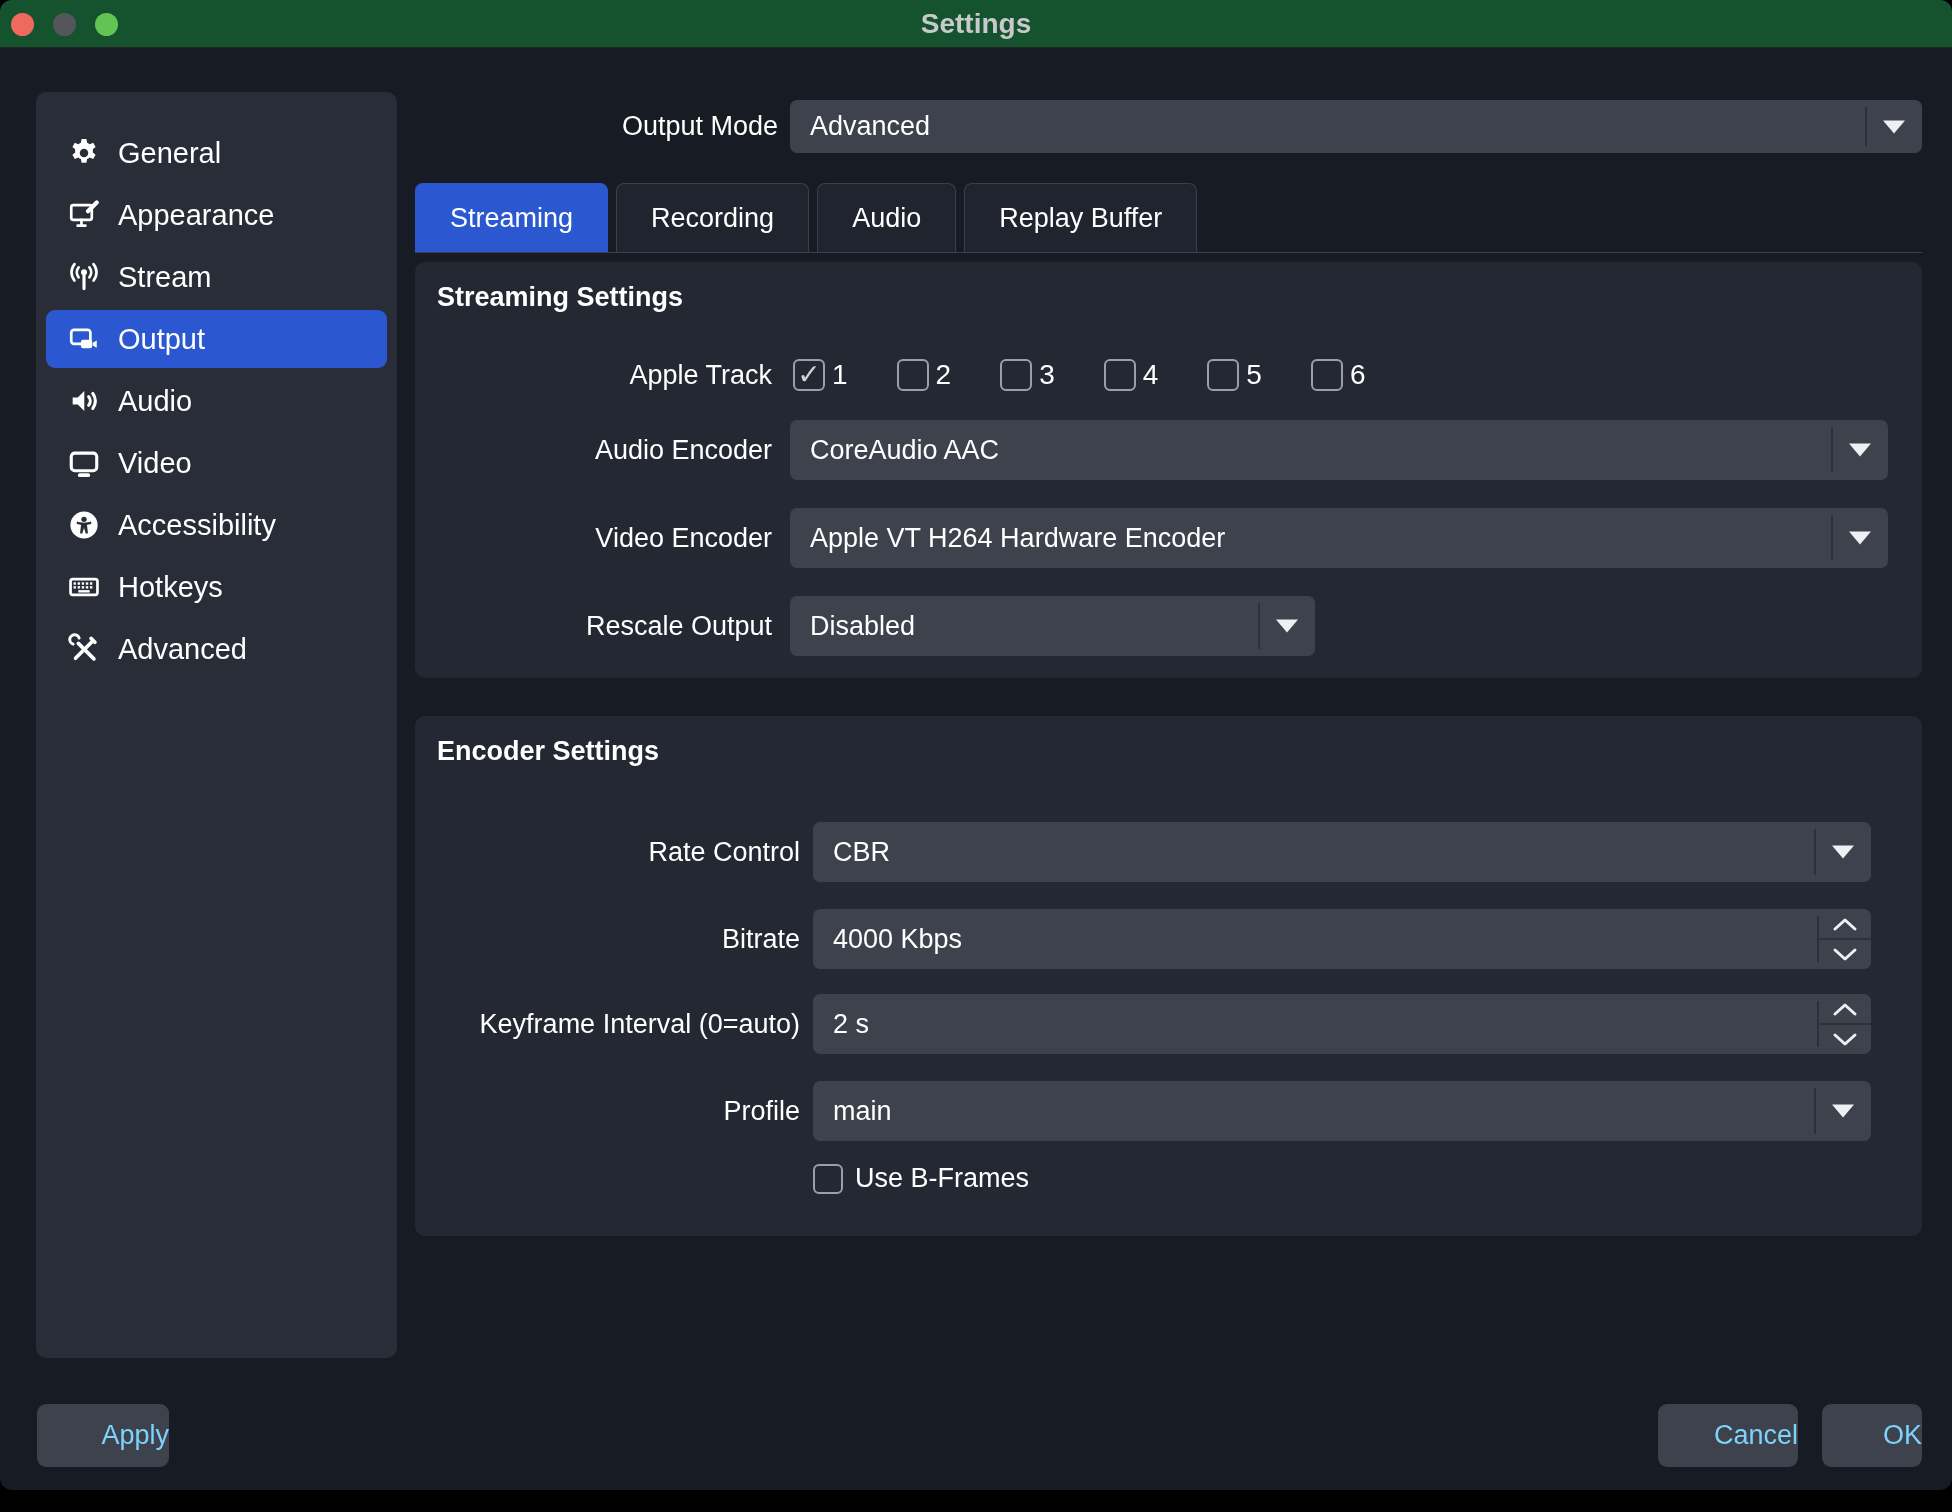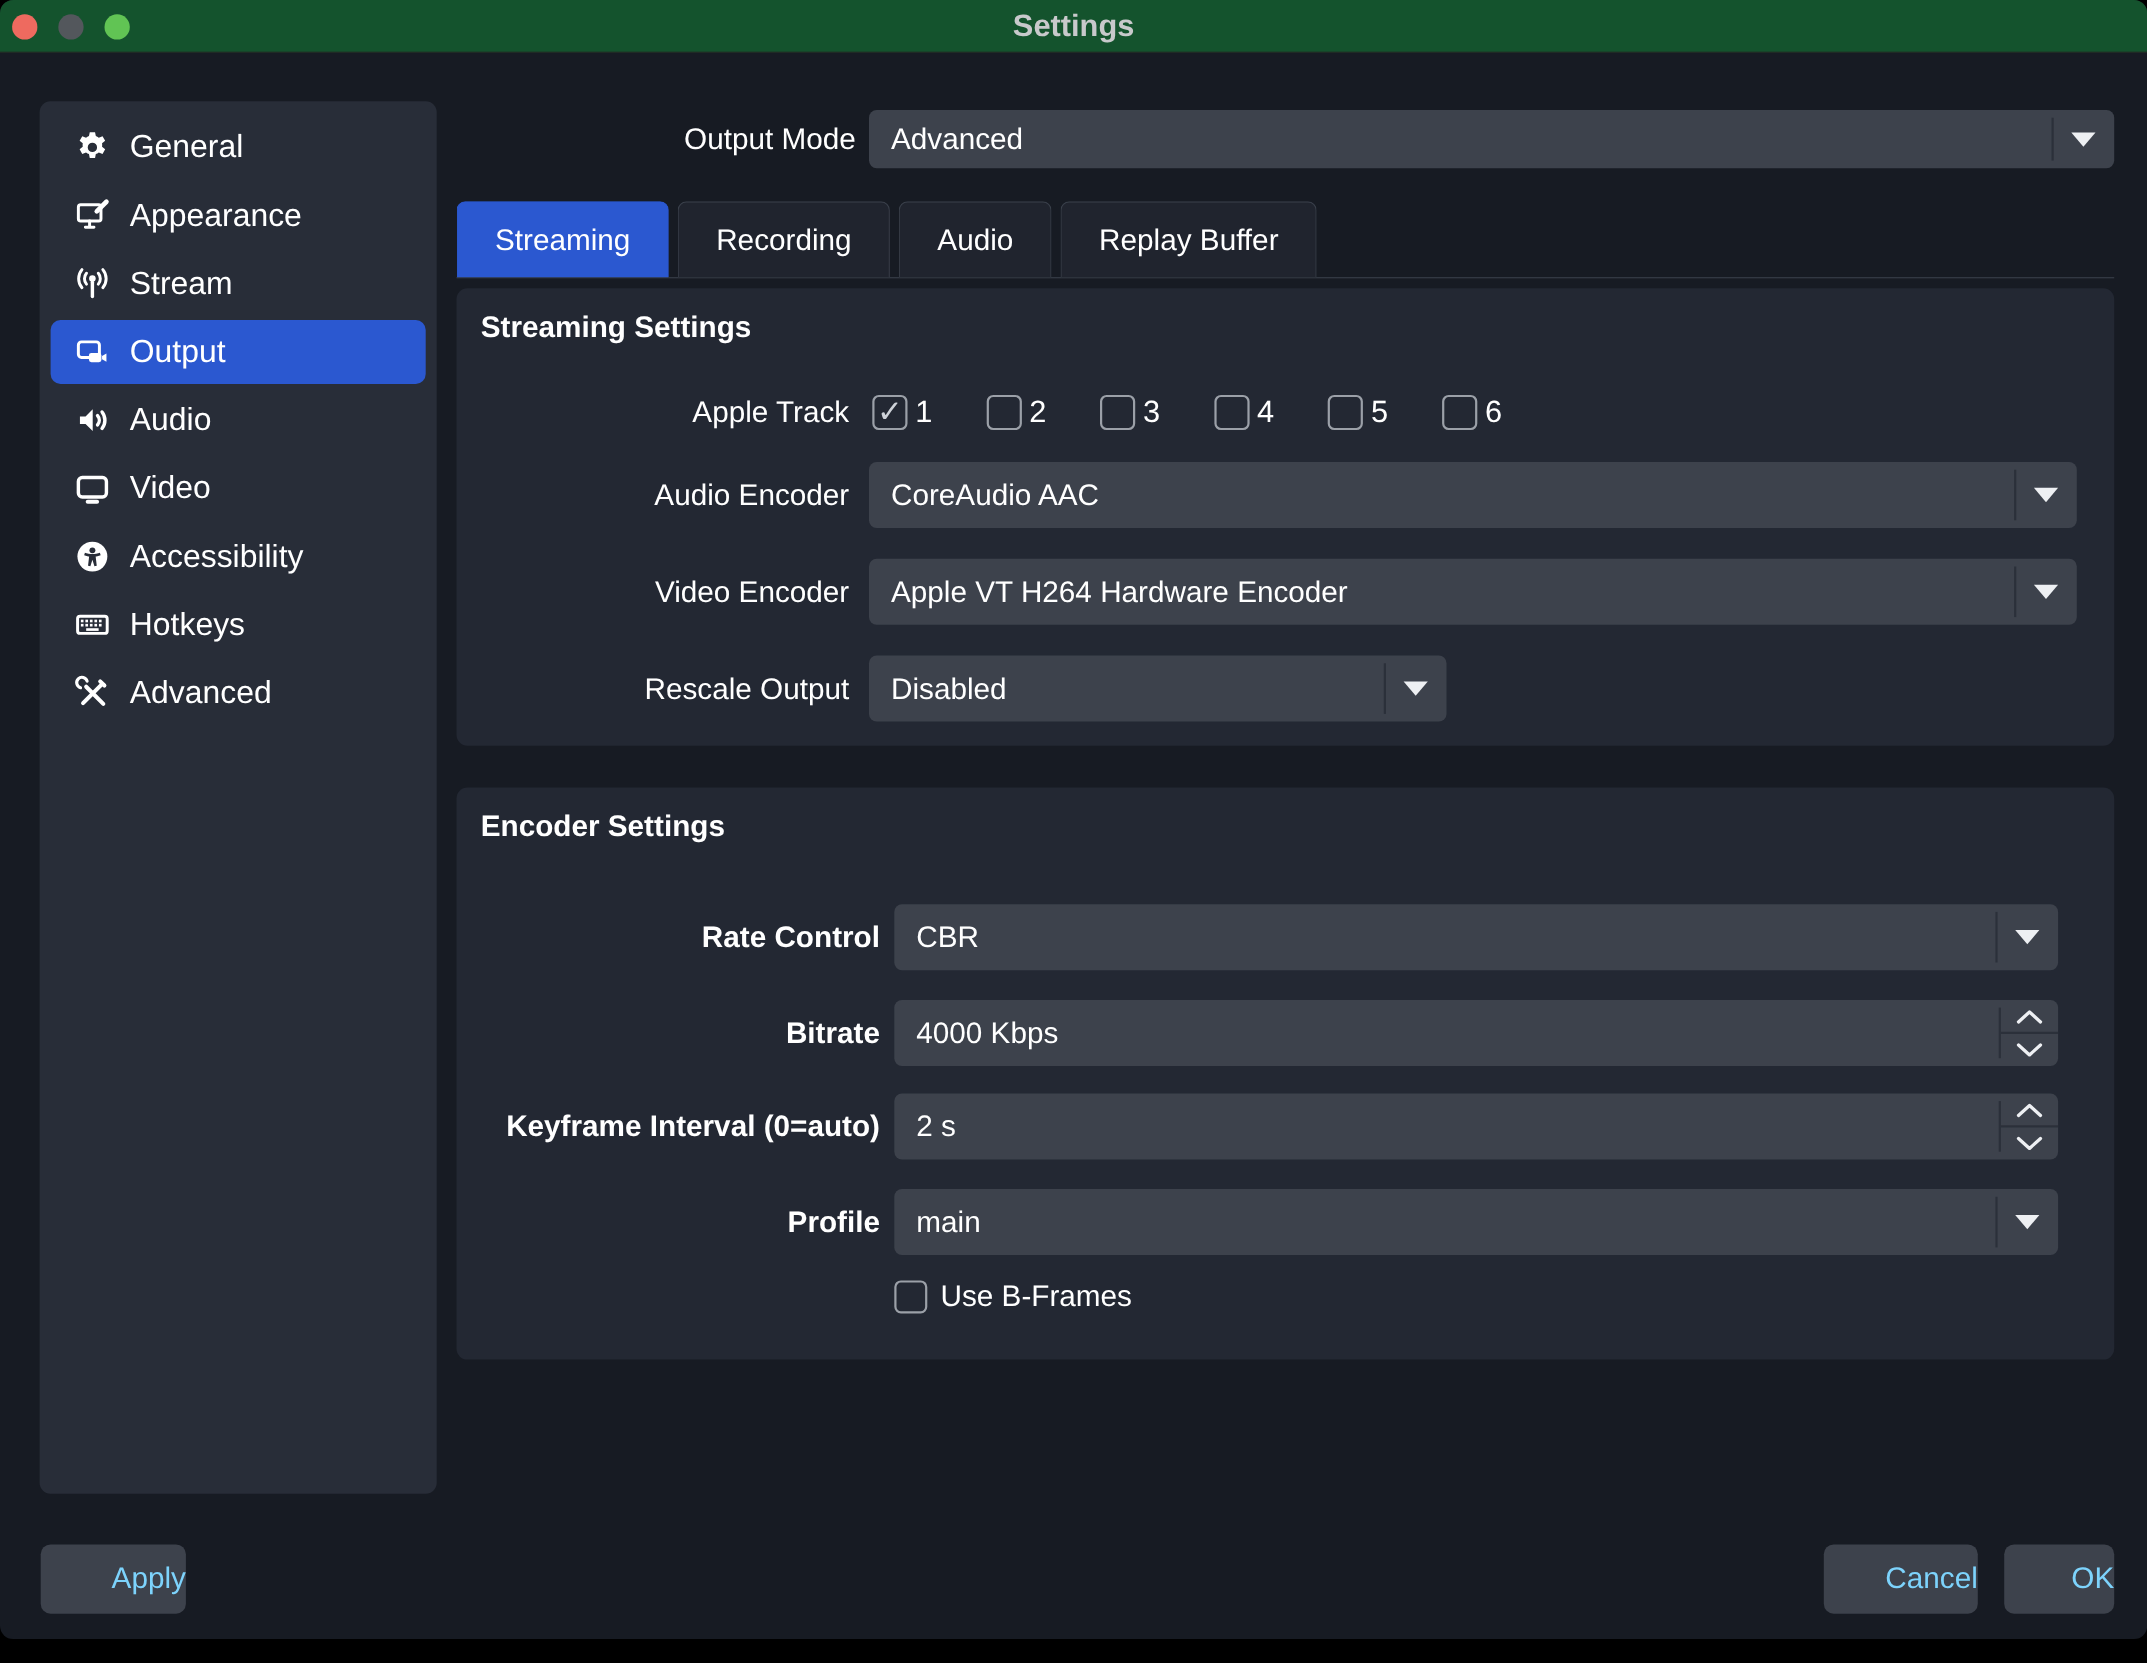--- a/index.html
+++ b/index.html
@@ -21,32 +21,32 @@
 
   
   .titlebar{position:absolute;left:0;top:0;right:0;height:48px;background:#14532d;
     border-bottom:1px solid #242424;display:flex;align-items:center;justify-content:center;}
   .title{font-size:28px;font-weight:bold;color:#c8c9cb;}
   .traffic{position:absolute;left:11px;top:0;height:48px;display:flex;align-items:center;gap:19px;}
   .light{width:23px;height:23px;border-radius:50%;}
 
   
   .sidebar{position:absolute;left:36px;top:92px;width:361px;height:1266px;
-    background:var(--sidebar-bg);border-radius:10px;padding-top:9px;}
+    background:var(--sidebar-bg);border-radius:10px;padding-top:28px;}
   .side-item{display:flex;align-items:center;height:58px;margin:4px 10px;border-radius:9px;
     padding-left:18px;font-size:29px;}
   .side-item.selected{background:var(--accent);}
   .side-icon{width:40px;height:40px;flex:none;margin-right:14px;display:flex;
     align-items:center;justify-content:center;}
   .side-icon svg{width:34px;height:34px;}
 
   
   .row-label{flex:none;text-align:right;font-size:27px;}
   .g1 .row-label{width:357px;}
-  .g2 .row-label{width:385px;font-weight:bold;}
+  .g2 .row-label{width:385px;}
 
   .outmode-row{position:absolute;left:415px;top:100px;width:1507px;height:53px;
     display:flex;align-items:center;}
   .outmode-row .row-label{width:363px;}
   .outmode-row .dd{margin-left:12px;flex:1;height:53px;}
 
   
   .tabs{position:absolute;left:415px;top:183px;width:1507px;height:70px;
     border-bottom:1px solid var(--line);display:flex;gap:8px;}
   .tab{height:69px;padding:0 34px;display:flex;align-items:center;font-size:27px;

